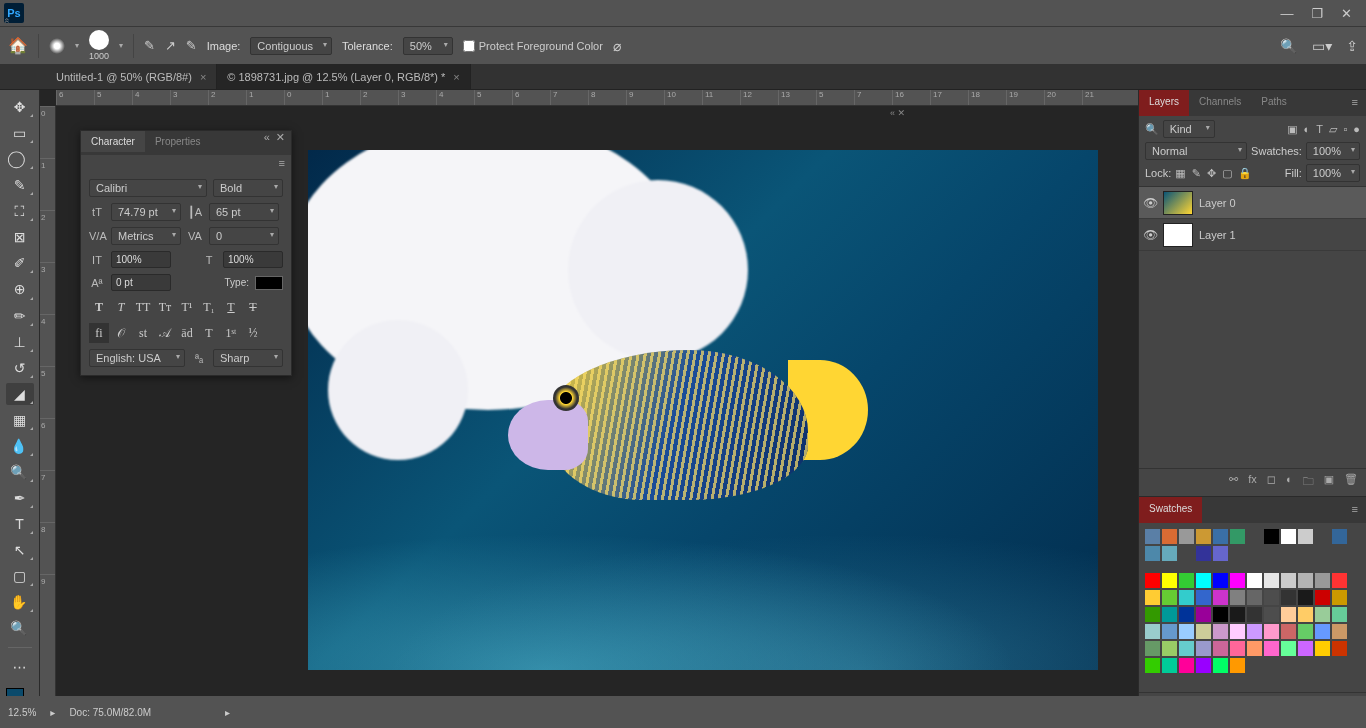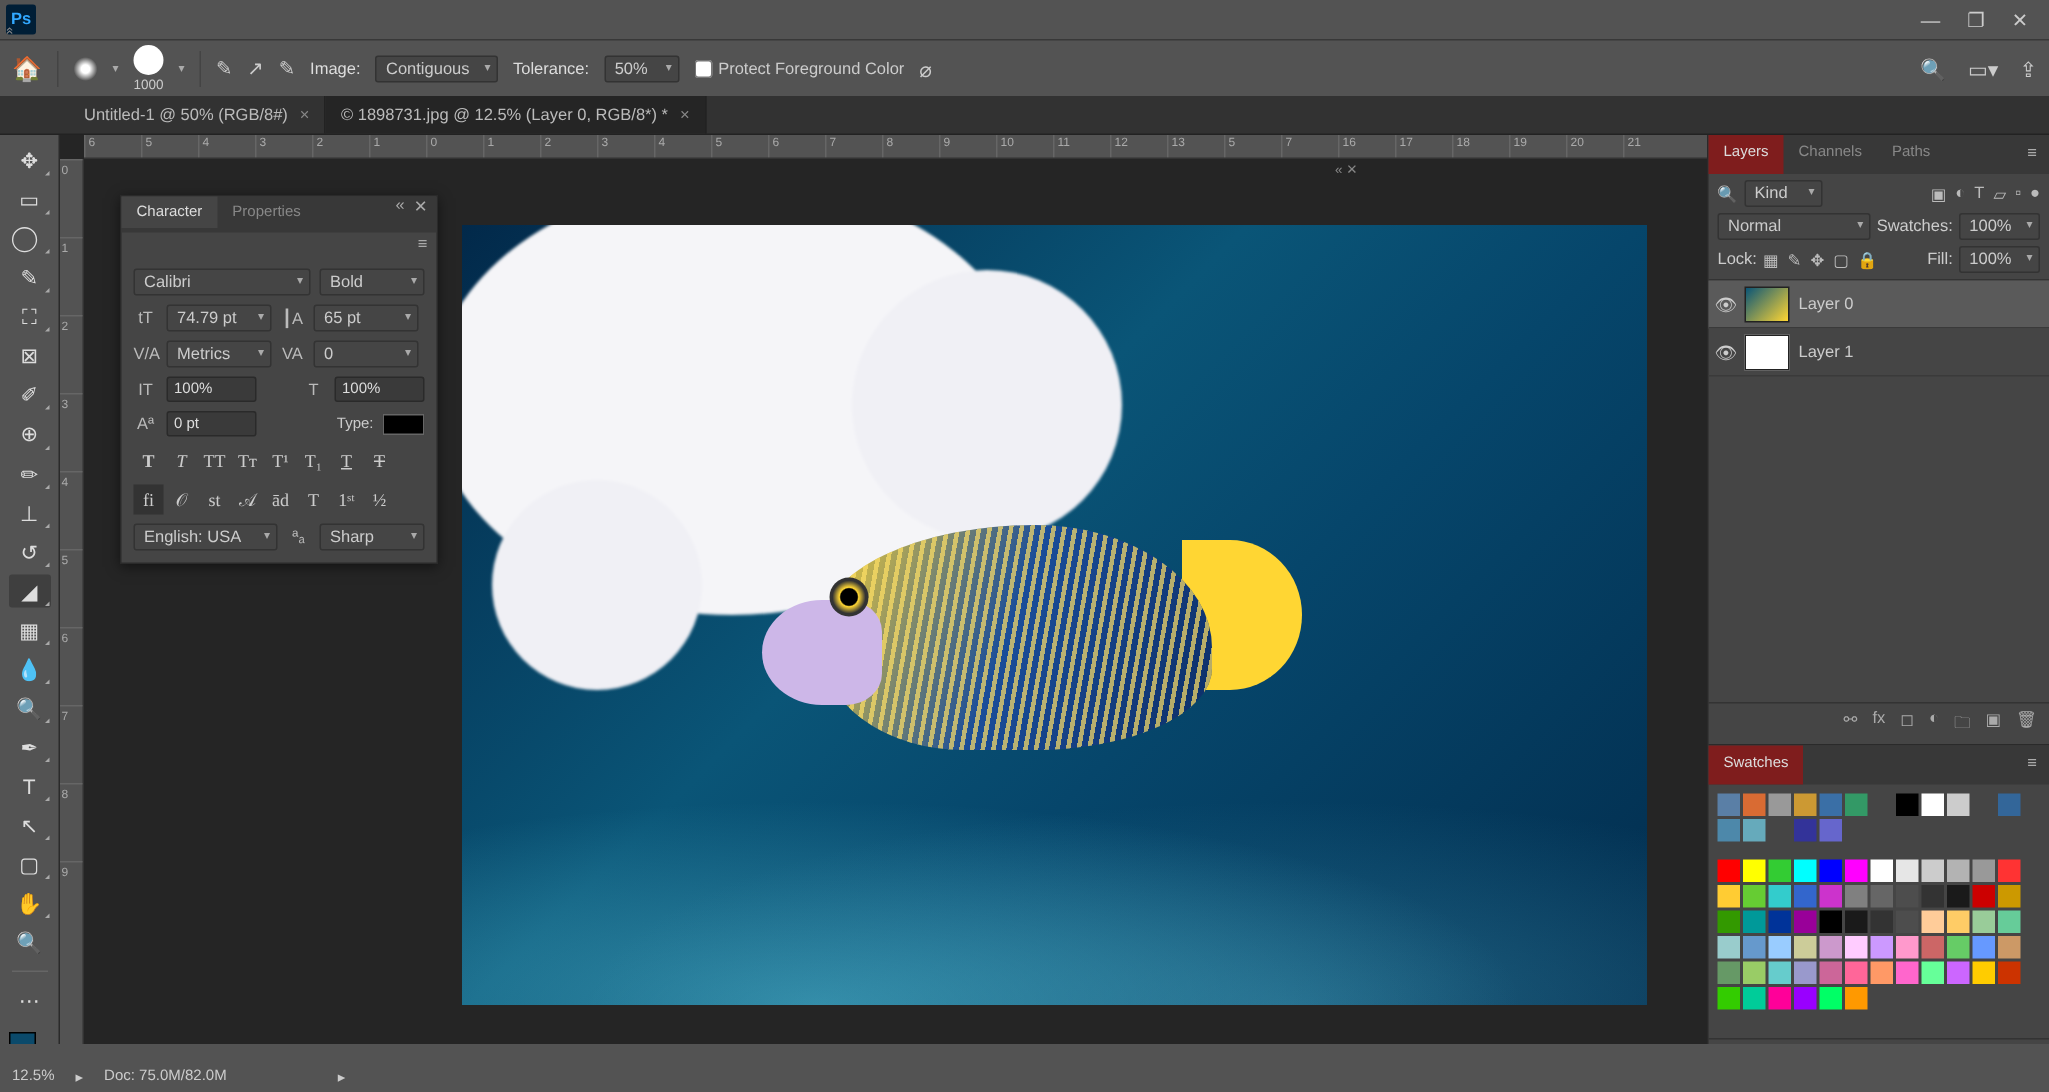--- a/index.html
+++ b/index.html
@@ -79,21 +79,21 @@
 .layerlist { flex: 0 0 auto; }
 .layer { display: flex; align-items: center; height: 32px; padding: 0 4px; gap: 6px; border-bottom: 1px solid #3a3a3a; }
 .layer.sel { background: #5a5a5a; }
 .layer .vis { width: 14px; font-size: 12px; color: #ccc; }
 .layer .thumb { width: 30px; height: 24px; border: 1px solid #222; }
 .layer-bottom { display: flex; justify-content: flex-end; gap: 10px; padding: 4px 8px; border-top: 1px solid #333; font-size: 11px; color: #aaa; }
 .swpanel { border-top: 1px solid #2a2a2a; flex: 1; display: flex; flex-direction: column; }
 .swgrid { padding: 6px; display: flex; flex-wrap: wrap; gap: 2px; align-content: flex-start; overflow: hidden; }
 .sw { width: 15px; height: 15px; }
 .sw-bottom { display: flex; justify-content: flex-end; gap: 10px; padding: 4px 8px; border-top: 1px solid #333; font-size: 11px; color: #aaa; margin-top: auto; }
-.statusbar { position: absolute; bottom: 0; left: 0; right: 0; height: 14px; background: #535353; display: flex; padding: 16px 8px; gap: 14px; font-size: 10px; color: #ccc; }
+.statusbar { position: absolute; bottom: 0; left: 0; right: 0; height: 14px; background: #535353; display: flex; align-items: center; padding: 16px 8px; gap: 14px; font-size: 10px; color: #ccc; }
 .toggle-arrow { position:absolute; left:2px; top:18px; font-size:9px; color:#888; writing-mode:vertical-rl; }
 .coll-right { position:absolute; right:233px; top:18px; font-size:9px; color:#888; }
 </style>
 </head>
 <body>
 
 <div class="menubar">
   <div class="ps-logo">Ps</div>
   <div class="win-controls">
     <span>—</span>

